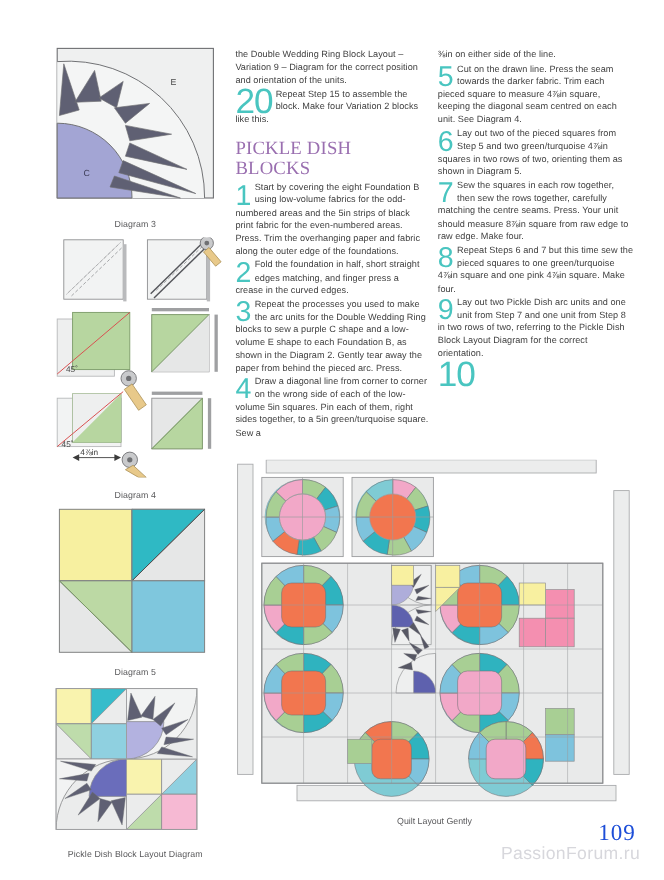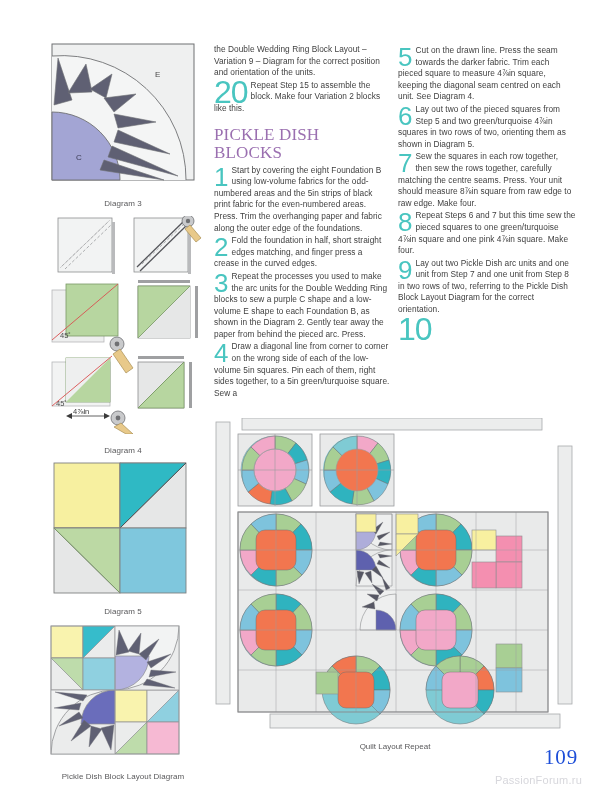--- a/index.html
+++ b/index.html
@@ -60,21 +60,21 @@
   .quilt-cap { text-align:center; font-size:8px; color:#59595b; margin-top:6px; }
 
   
   .folio {
     position:absolute; right:26px; bottom:30px;
     font-family:"Liberation Serif", serif;
     font-size:21px; color:#1d4ed8; letter-spacing:0.04em;
   }
   .watermark {
     position:absolute; right:22px; bottom:14px;
-    font-size:11px; color:#d7d7dc; letter-spacing:0.02em;
+    font-size:16px; color:#d7d7dc; letter-spacing:0.02em;
     font-family:"Liberation Sans", sans-serif;
   }
   .wm-bg {
     position:absolute; left:210px; bottom:48px;
     font-size:40px; color:#f4f4f6; letter-spacing:0.06em;
     font-family:"Liberation Sans", sans-serif;
     pointer-events:none; user-select:none;
   }
 </style>
 </head>
@@ -305,20 +305,21 @@
       <span class="num">3</span>
       <span class="txt">Repeat the processes you used to make the arc units for the Double Wedding Ring blocks to sew a purple C shape and a low-volume E shape to each Foundation B, as shown in the Diagram 2. Gently tear away the paper from behind the pieced arc. Press.</span>
     </div>
     <div class="step clearf">
       <span class="num">4</span>
       <span class="txt">Draw a diagonal line from corner to corner on the wrong side of each of the low-volume 5in squares. Pin each of them, right sides together, to a 5in green/turquoise square. Sew a</span>
     </div>
   </div>
 
   <div class="col-right body-txt">
+    <p>⅜in on either side of the line.</p>
 
     <div class="step clearf">
       <span class="num">5</span>
       <span class="txt">Cut on the drawn line. Press the seam towards the darker fabric. Trim each pieced square to measure 4⅞in square, keeping the diagonal seam centred on each unit. See Diagram 4.</span>
     </div>
     <div class="step clearf">
       <span class="num">6</span>
       <span class="txt">Lay out two of the pieced squares from Step 5 and two green/turquoise 4⅞in squares in two rows of two, orienting them as shown in Diagram 5.</span>
     </div>
     <div class="step clearf">
@@ -538,20 +539,20 @@
           <line x1="102" y1="94" x2="102" y2="294"></line>
           <line x1="142" y1="94" x2="142" y2="294"></line>
           <line x1="182" y1="94" x2="182" y2="294"></line>
           <line x1="222" y1="94" x2="222" y2="294"></line>
           <line x1="262" y1="94" x2="262" y2="294"></line>
           <line x1="302" y1="94" x2="302" y2="294"></line>
         </g>
         <rect x="24" y="94" width="310" height="200" fill="none" stroke="#8a8b8d" stroke-width="0.9"></rect>
       </g>
     </svg>
-    <div class="quilt-cap">Quilt Layout Repeat</div>
+    <div class="quilt-cap">Quilt Layout Gently</div>
   </div>
 
   <div class="wm-bg">&nbsp;</div>
   <div class="folio">109</div>
   <div class="watermark">PassionForum.ru</div>
 
 </div>
 
 </body></html>

